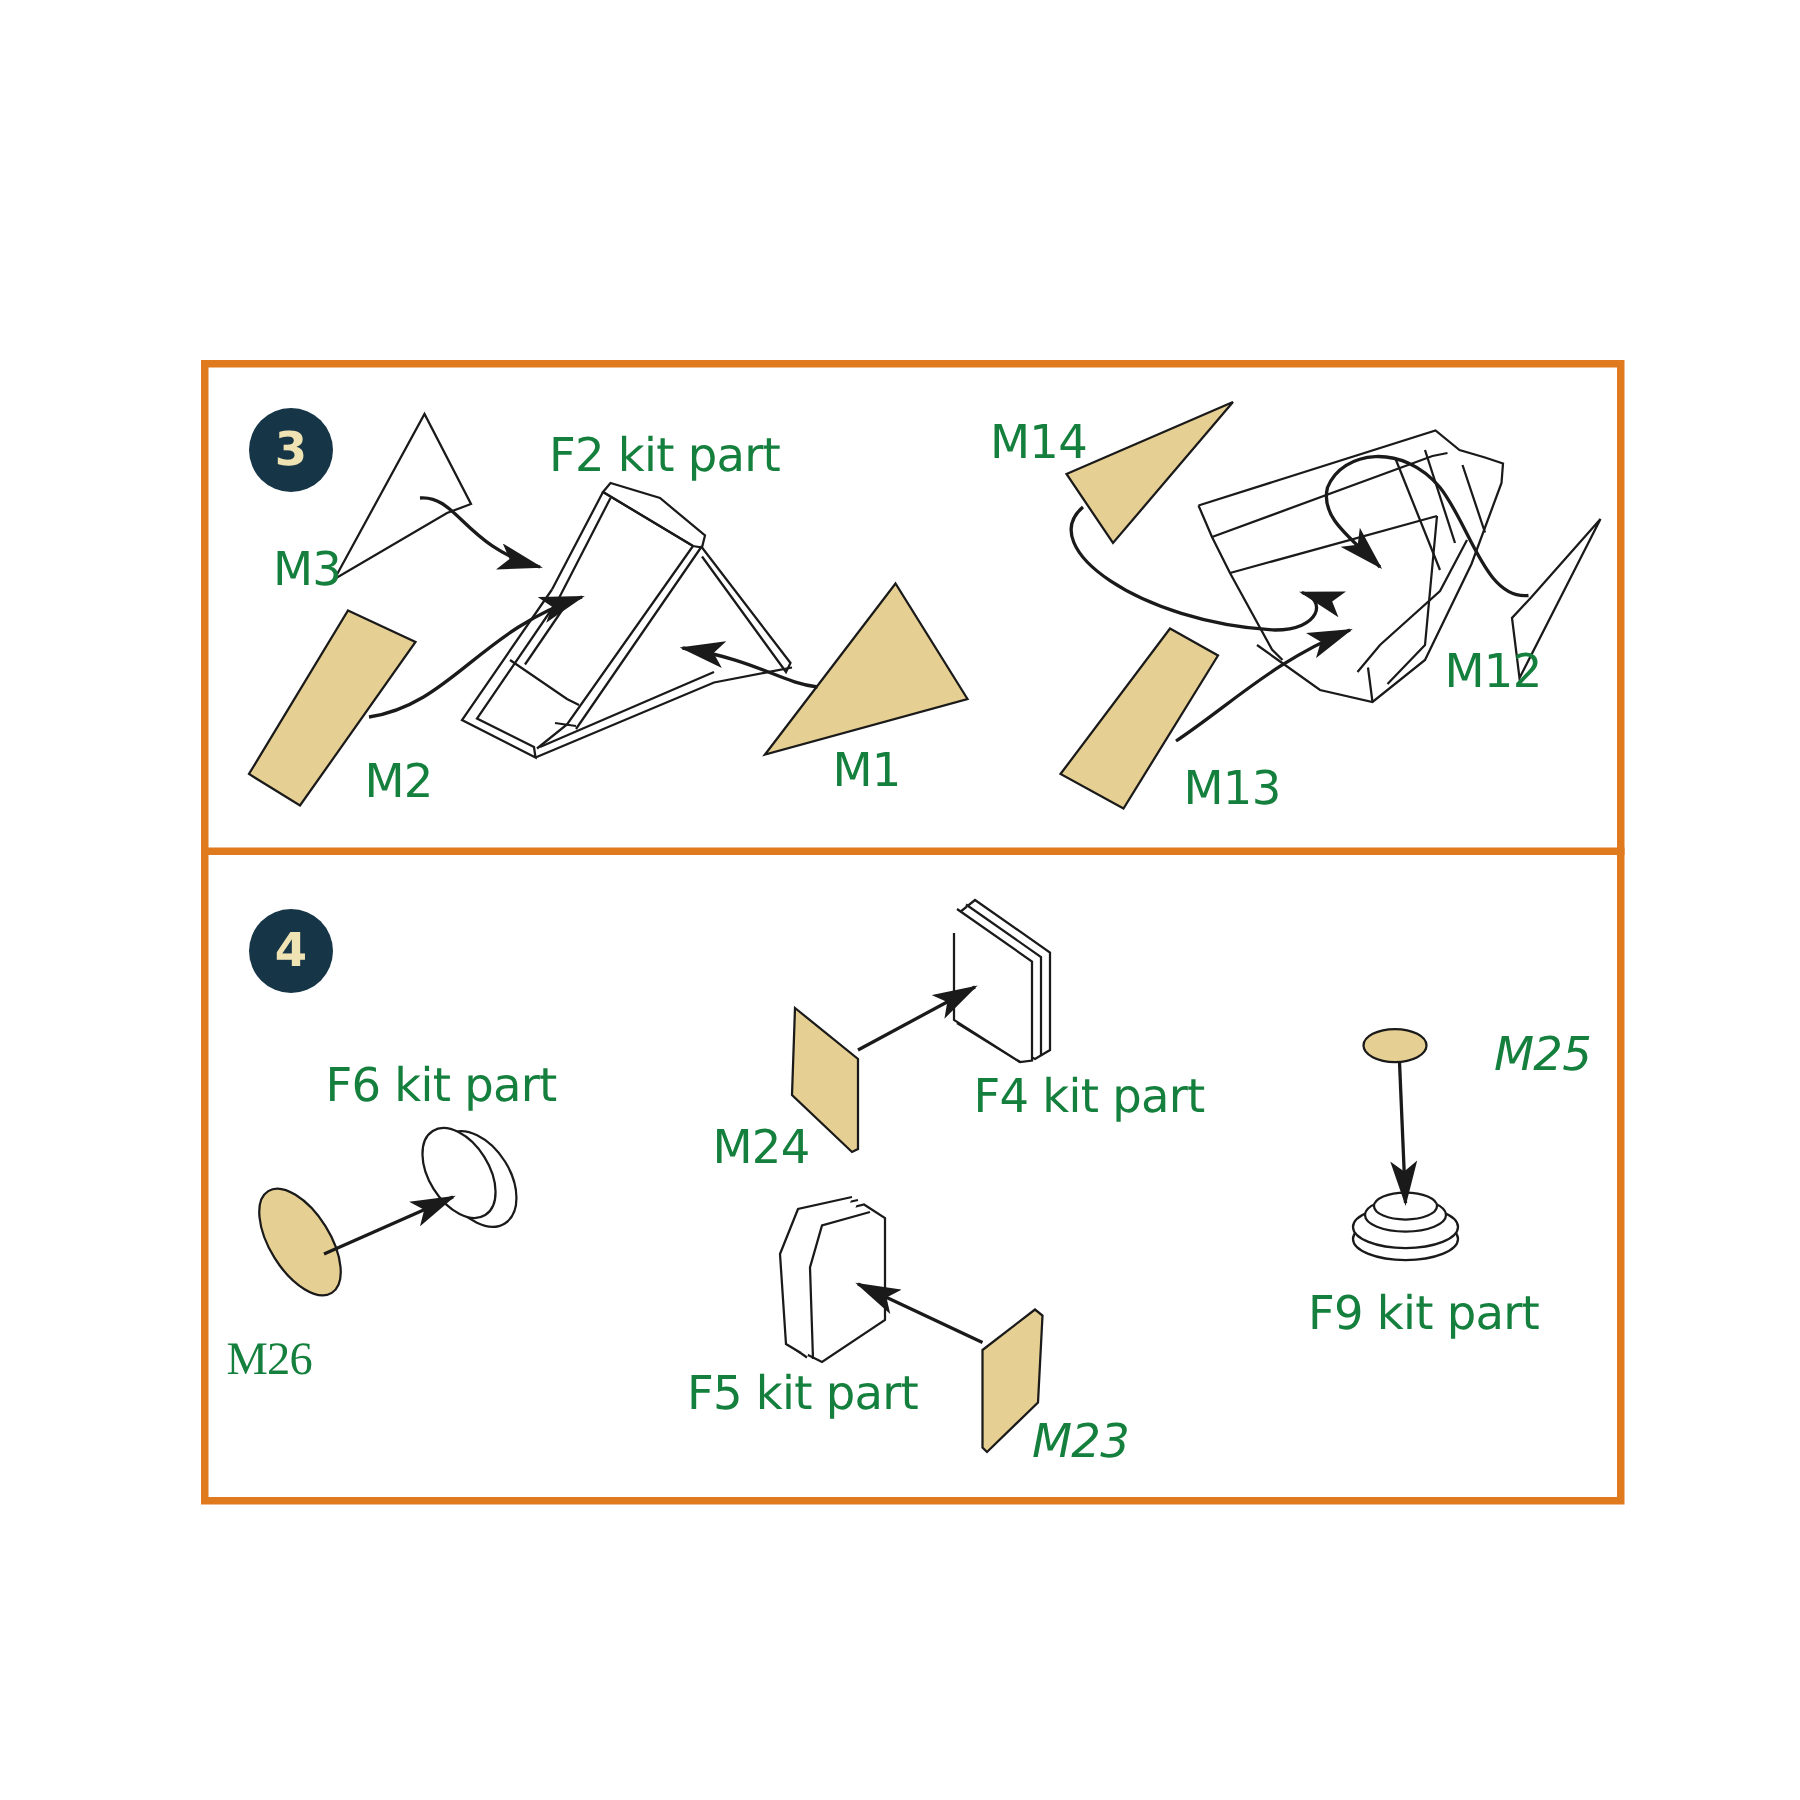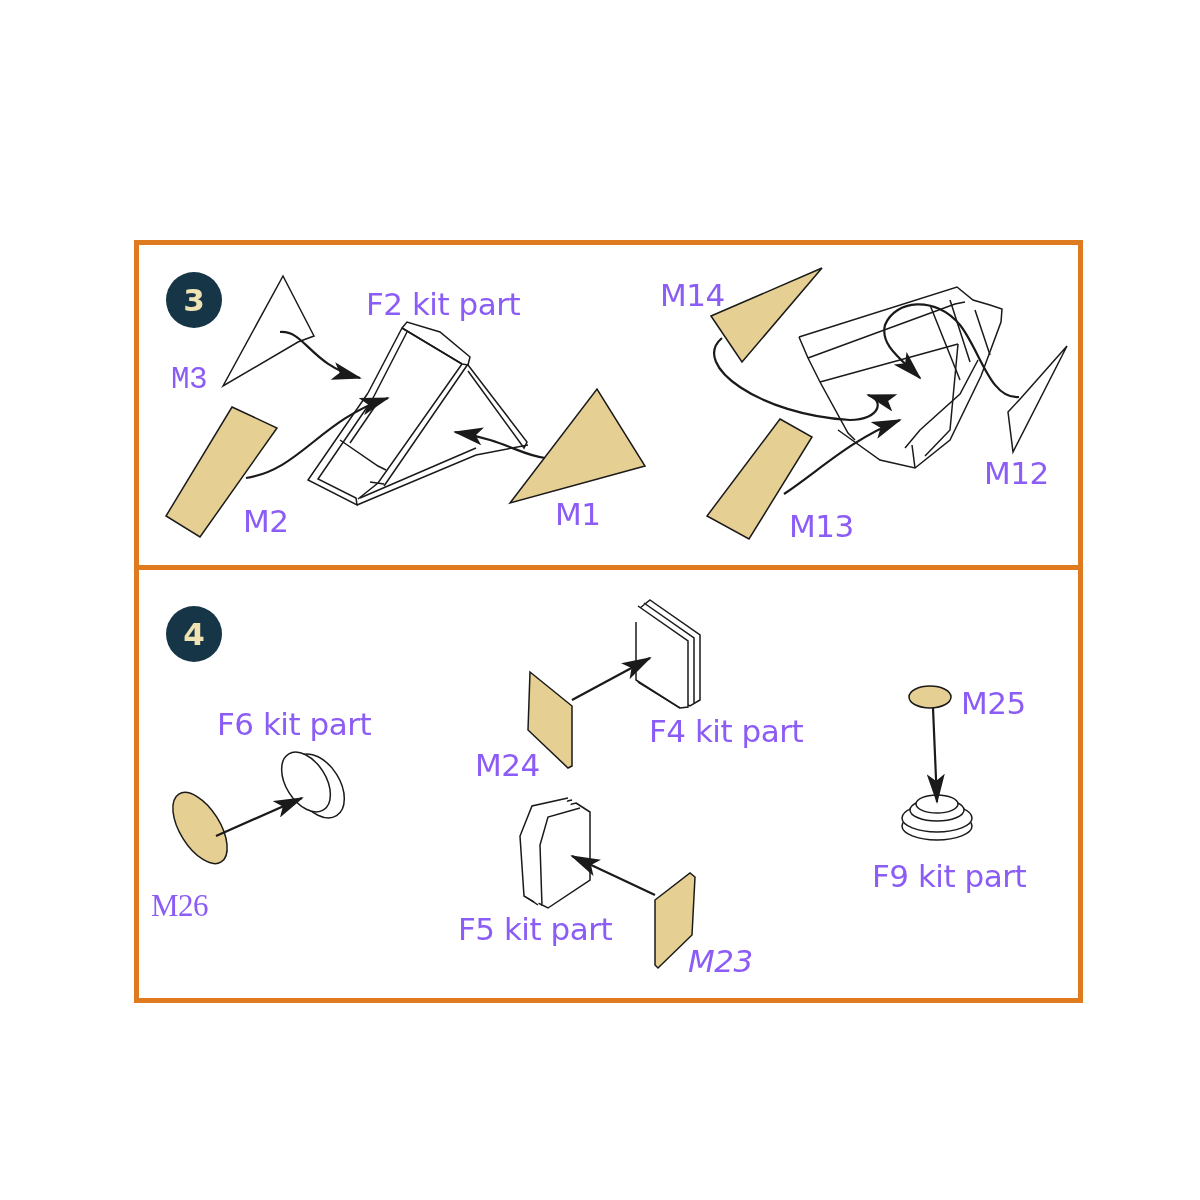--- a/index.html
+++ b/index.html
@@ -3,21 +3,21 @@
 <meta charset="utf-8">
 <style>
   html, body { margin:0; padding:0; background:#ffffff; }
   body { width:1200px; height:1200px; position:relative; overflow:hidden;
          font-family: "DejaVu Sans", sans-serif; }
   .frame { position:absolute; left:134px; top:240px; width:949px; height:763px;
            box-sizing:border-box; border:5px solid #e07a1e; background:#ffffff; }
   .divider { position:absolute; left:134px; top:565px; width:949px; height:5px; background:#e07a1e; }
   .step-badge { position:absolute; width:56px; height:56px; border-radius:50%; background:#163547;
                 color:#efe3b4; font-weight:bold; font-size:31px; line-height:56px; text-align:center; }
-  .lbl { position:absolute; color:#8b5cf6; font-size:31px; white-space:nowrap; letter-spacing:-0.5px; }
+  .lbl { position:absolute; color:#15803d; font-size:31px; white-space:nowrap; letter-spacing:-0.5px; }
   svg.art { position:absolute; left:0; top:0; }
 </style>
 </head>
 <body>
 
 <div class="frame"></div>
 <div class="divider"></div>
 
 <svg class="art" width="1200" height="1200" viewBox="0 0 1200 1200">
   <defs>
@@ -120,27 +120,27 @@
     <ellipse cx="937" cy="810" rx="27" ry="11"></ellipse>
     <ellipse cx="937" cy="804" rx="21" ry="9"></ellipse>
   </g>
   <path d="M933,708 L937,802" stroke="#1a1a1a" stroke-width="2.2" fill="none" marker-end="url(#ahb)"></path>
 </svg>
 
 <div class="step-badge" style="left:166px;top:272px;">3</div>
 <div class="step-badge" style="left:166px;top:606px;">4</div>
 
 <div class="lbl" style="left:366px;top:286px;">F2 kit part</div>
-<div class="lbl" style="left:171px;top:362px;font-family:Liberation Mono, monospace;">M3</div>
+<div class="lbl" style="left:182px;top:362px;">M3</div>
 <div class="lbl" style="left:243px;top:503px;">M2</div>
 <div class="lbl" style="left:555px;top:496px;">M1</div>
 <div class="lbl" style="left:660px;top:277px;">M14</div>
 <div class="lbl" style="left:789px;top:508px;text-align:right;">M13</div>
-<div class="lbl" style="left:963px;top:455px;margin-left:21px;">M12</div>
+<div class="lbl" style="left:963px;top:430px;">M12</div>
 
 <div class="lbl" style="left:217px;top:706px;">F6 kit part</div>
 <div class="lbl" style="left:151px;top:888px;font-family:Liberation Serif, serif;">M26</div>
 <div class="lbl" style="left:475px;top:747px;">M24</div>
 <div class="lbl" style="left:621px;top:713px;margin-left:28px;">F4 kit part</div>
 <div class="lbl" style="left:458px;top:911px;text-align:center;">F5 kit part</div>
 <div class="lbl" style="left:688px;top:943px;font-style:italic;">M23</div>
-<div class="lbl" style="left:961px;top:685px;">M25</div>
+<div class="lbl" style="left:996px;top:685px;font-style:italic;">M25</div>
 <div class="lbl" style="left:872px;top:858px;">F9 kit part</div>
 
 </body></html>

